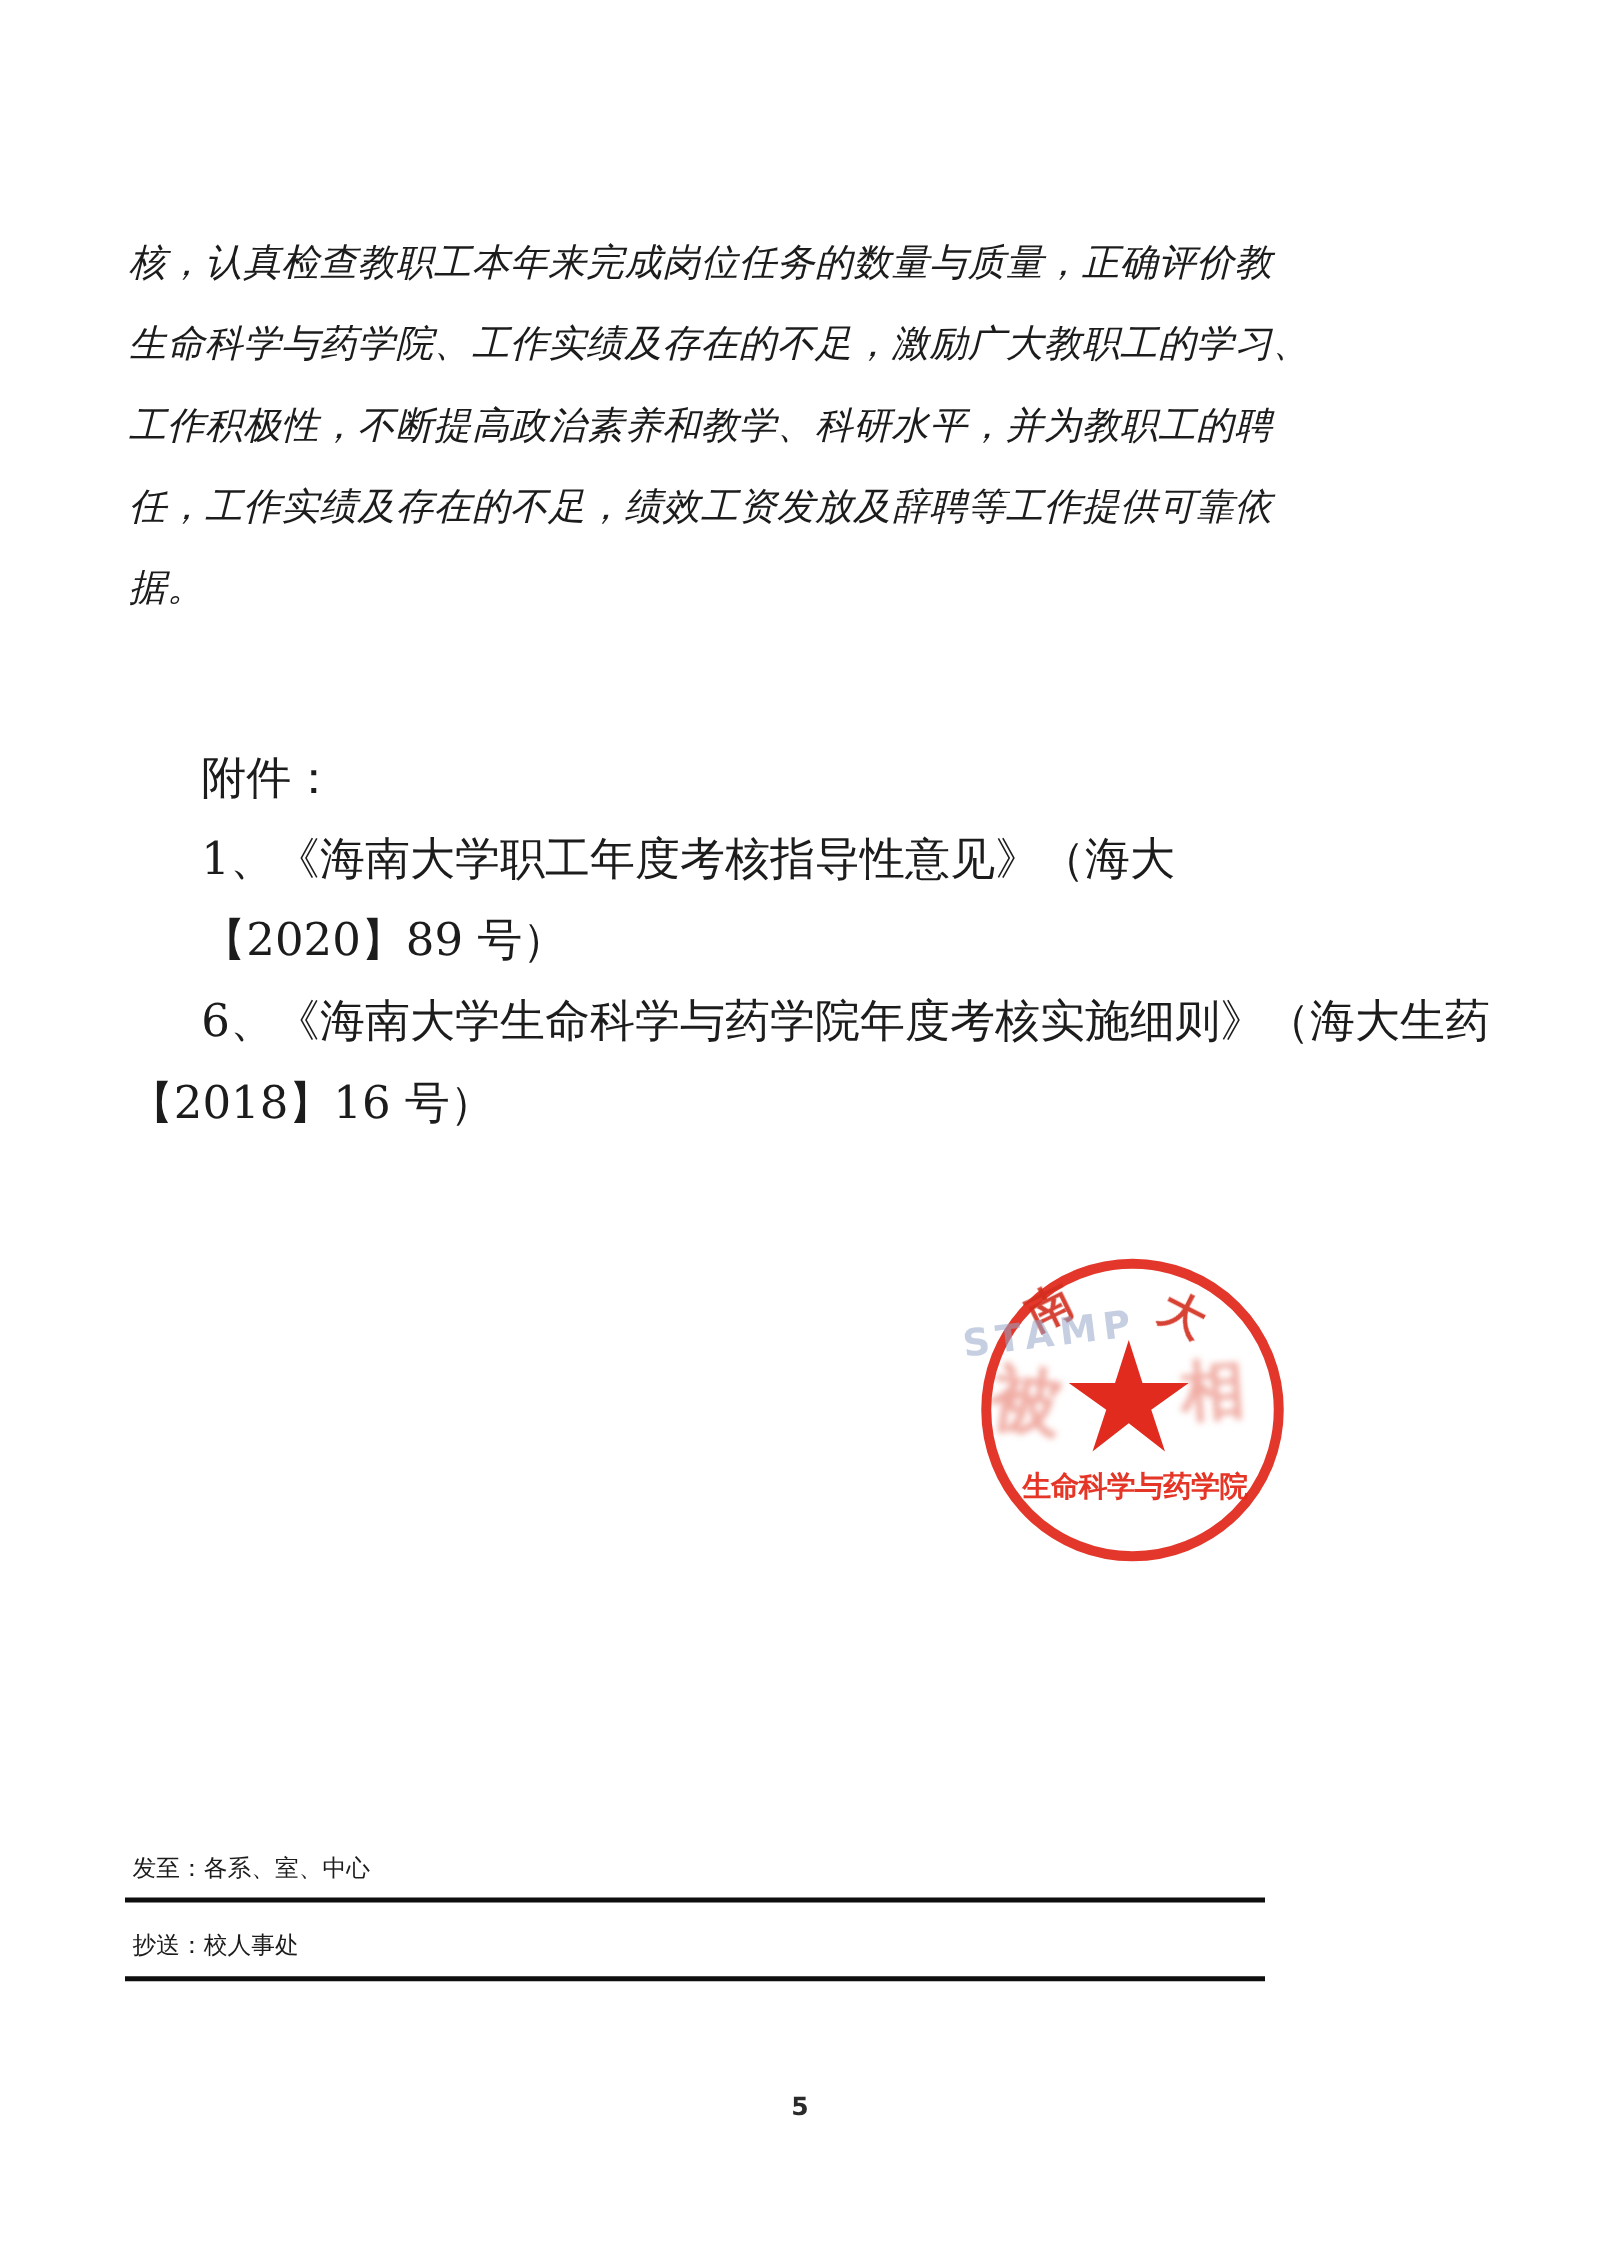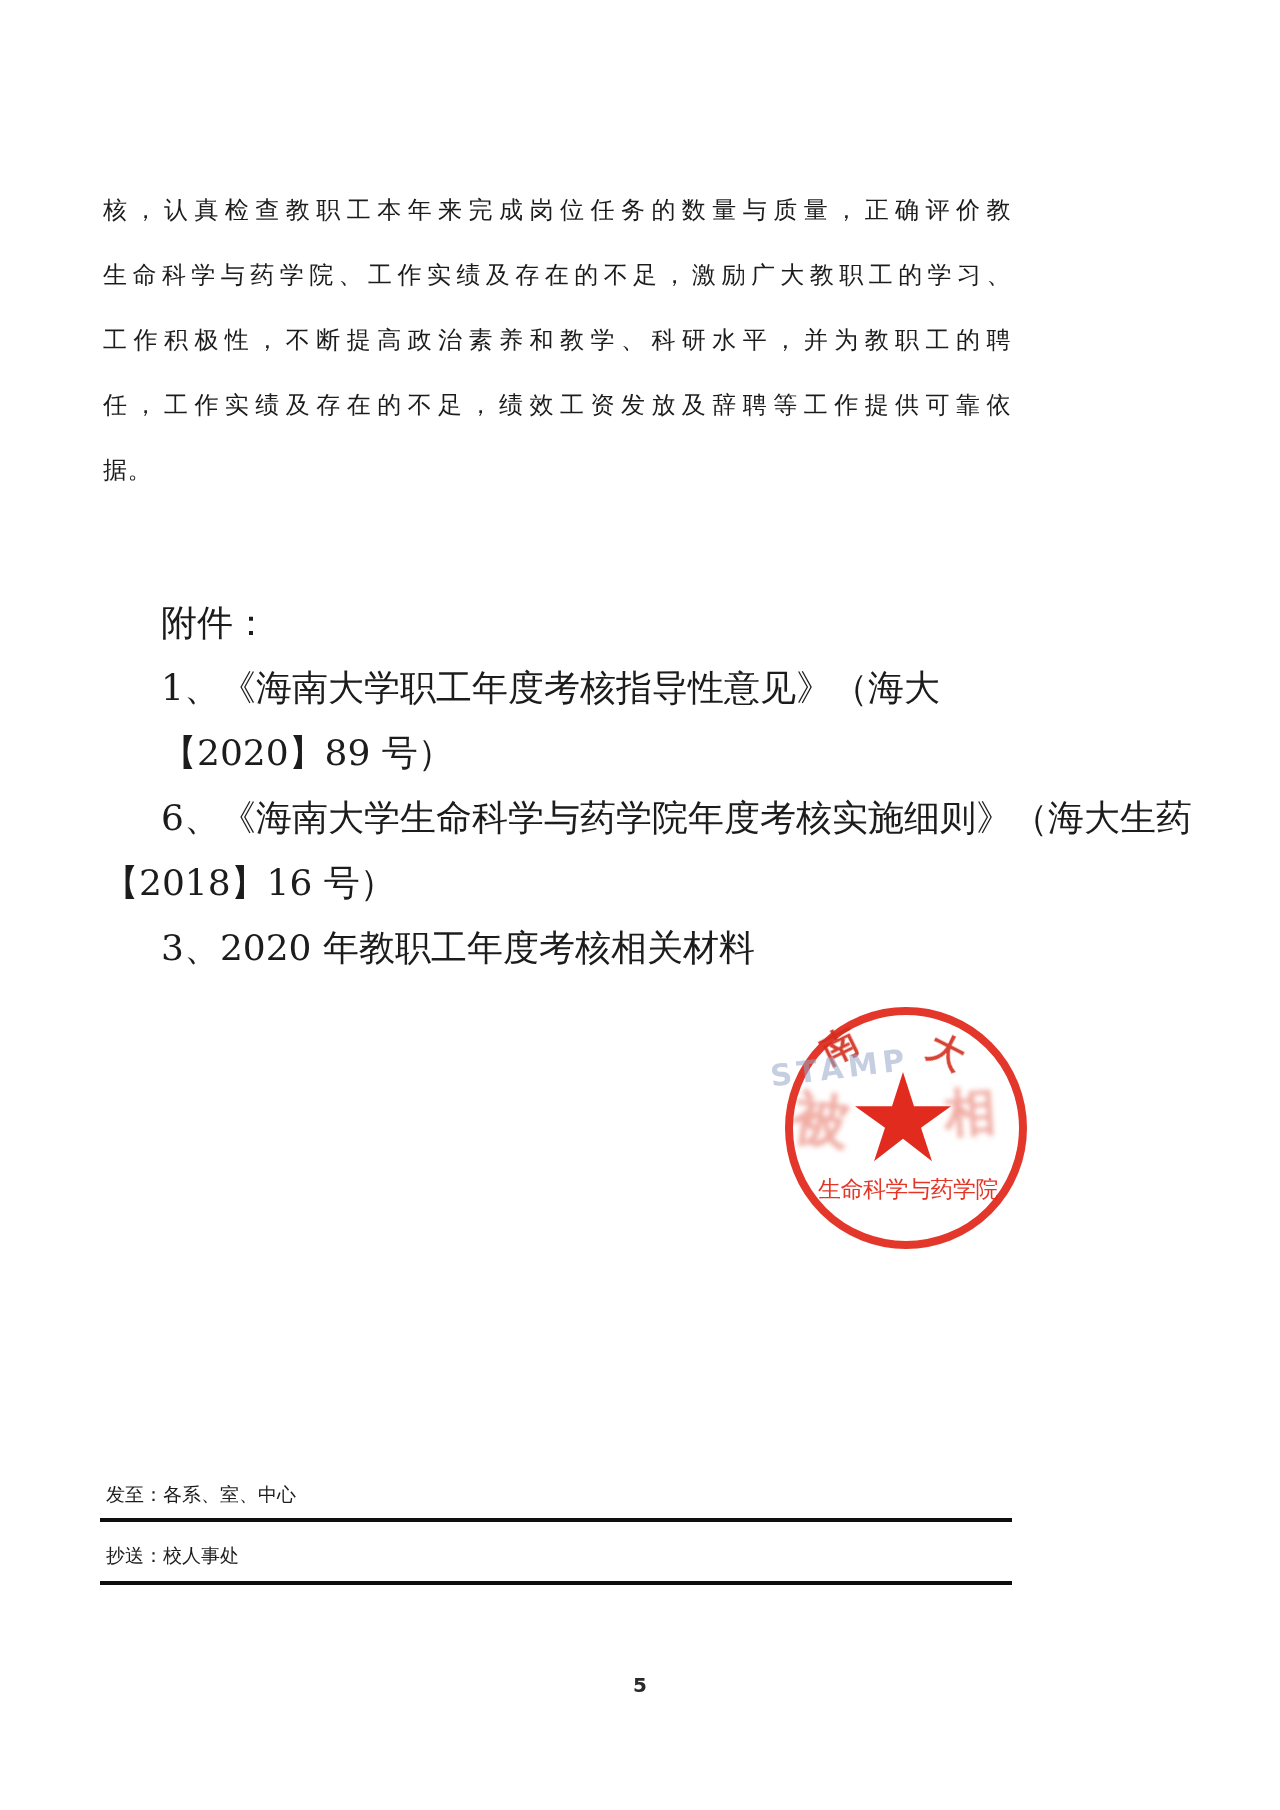--- a/index.html
+++ b/index.html
@@ -11,23 +11,24 @@
     overflow: hidden;
     font-family: "DejaVu Serif", "Liberation Serif", serif;
     color: #1c1c1c;
   }
   
   .body-text {
     position: absolute;
     left: 103px;
     top: 178px;
     width: 908px;
-    font-size: 24px;
+    font-size: 30px;
     line-height: 65px;
     letter-spacing: 0.5px;
+    font-style: italic;
   }
   .jline { text-align: justify; text-align-last: justify; white-space: nowrap; }
   .pline { text-align: left; }
 
   
   .attachments {
     position: absolute;
     left: 103px;
     top: 590px;
     width: 908px;
@@ -78,21 +79,21 @@
     filter: blur(0.5px);
   }
   .arc-left  { left: 822px; top: 1022px; transform: rotate(-26deg); }
   .arc-right { left: 928px; top: 1028px; transform: rotate(27deg); }
   .stamp-bottom-text {
     position: absolute;
     left: 818px;
     top: 1174px;
     width: 180px;
     font-size: 23px;
-    font-weight: normal;
+    font-weight: bold;
     letter-spacing: -0.5px;
     white-space: nowrap;
     color: rgba(228, 42, 26, 0.95);
     filter: blur(0.3px);
   }
   .stamp-smudge {
     position: absolute;
     font-size: 58px;
     font-weight: bold;
     color: rgba(222, 70, 50, 0.45);
@@ -153,21 +154,20 @@
     <div class="jline">工作积极性，不断提高政治素养和教学、科研水平，并为教职工的聘</div>
     <div class="jline">任，工作实绩及存在的不足，绩效工资发放及辞聘等工作提供可靠依</div>
     <div class="pline">据。</div>
   </div>
 
   <div class="attachments">
     <div class="pline indent">附件：</div>
     <div class="pline indent">1、《海南大学职工年度考核指导性意见》（海大【2020】89 号）</div>
     <div class="att-wrap indent">6、《海南大学生命科学与药学院年度考核实施细则》（海大生药</div>
     <div class="pline">【2018】16 号）</div>
-    <div class="pline indent">3、2020 年教职工年度考核相关材料</div>
   </div>
 
   <div class="stamp">
     <div class="stamp-watermark">STAMP</div>
     <div class="stamp-smudge smudge-left">被</div>
     <div class="stamp-smudge smudge-right">相</div>
     <div class="stamp-ring"></div>
     <div class="stamp-star"></div>
     <div class="stamp-arc-char arc-left">南</div>
     <div class="stamp-arc-char arc-right">大</div>

